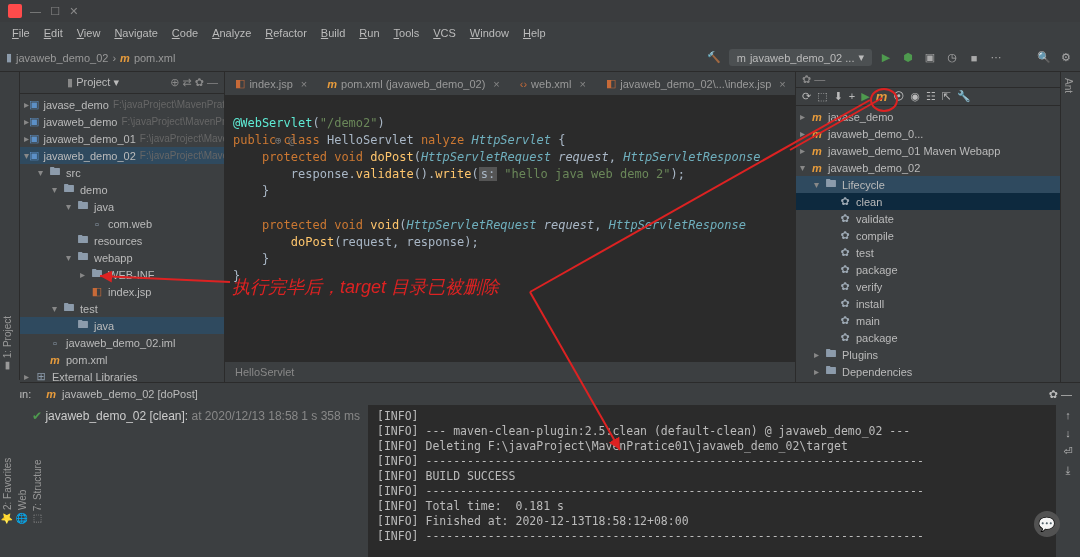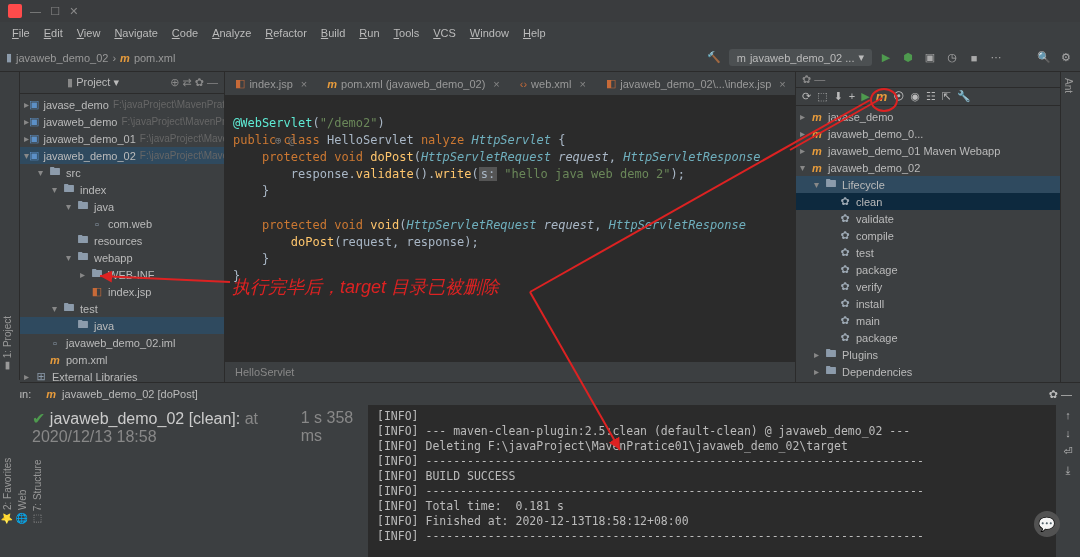--- a/index.html
+++ b/index.html
@@ -64,21 +64,21 @@
 .maven-tree .tree-row.sel2 { background: #0d293e; }
 .gear-i { color: #9ca8b3; }
 .run-panel { height: 200px; display: flex; flex-direction: column; border-top: 1px solid #2b2b2b; background: #2b2b2b; }
 .run-header { height: 22px; background: #3c3f41; display: flex; align-items: center; padding: 0 8px; gap: 6px; }
 .run-header .title { color: #bbb; }
 .run-header .mvn { color: #e89c3c; font-style: italic; font-weight: bold; }
 .run-body { flex: 1; display: flex; }
 .run-left-tools { width: 24px; background: #3c3f41; display: flex; flex-direction: column; align-items: center; gap: 6px; padding: 4px 0; }
 .run-left-tools div { color: #888; }
 .run-history { width: 345px; background: #3c3f41; padding: 4px 8px; border-right: 1px solid #2b2b2b; }
-.run-history .item { color: #888; font-size: 16px; display: flex; justify-content: space-between; }
+.run-history .item { color: #888; font-size: 12px; display: flex; justify-content: space-between; }
 .run-history .item .name { color: #ccc; }
 .console { flex: 1; padding: 4px 8px; font-family: Consolas, monospace; font-size: 11.5px; line-height: 15px; color: #bbb; background: #2b2b2b; white-space: pre; overflow: hidden; position: relative; }
 .run-right-tools { width: 24px; background: #3c3f41; display: flex; flex-direction: column; align-items: center; gap: 6px; padding: 4px 0; }
 .annotation-text { position: absolute; color: #d22; font-size: 18px; font-weight: 500; z-index: 100; pointer-events: none; font-style: italic; }
 .arrow-line { position: absolute; pointer-events: none; z-index: 99; }
 .watermark { position: absolute; right: 20px; bottom: 20px; color: #e8e8e8; font-size: 22px; font-weight: 500; display: flex; align-items: center; gap: 8px; z-index: 200; opacity: 0.95; }
 .watermark .wx { width: 26px; height: 26px; background: #555; border-radius: 50%; display: flex; align-items: center; justify-content: center; color: #e8e8e8; font-size: 14px; }
 .left-bottom-stripe { position: absolute; left: 0; top: 380px; width: 20px; background: #3c3f41; height: 155px; writing-mode: vertical-lr; padding: 4px 0; }
 .left-bottom-stripe .tab { transform: rotate(180deg); padding: 6px 2px; color: #999; font-size: 10px; }
 </style>
@@ -165,21 +165,21 @@
           <span class="path">F:\javaProject\MavenPra...</span>
         </div>
         <div class="tree-row" style="padding-left: 18px;">
           <span class="arrow">▾</span>
           <span class="icon folder-i">🖿</span>
           <span class="label">src</span>
         </div>
         <div class="tree-row" style="padding-left: 32px;">
           <span class="arrow">▾</span>
           <span class="icon folder-i">🖿</span>
-          <span class="label">index</span>
+          <span class="label">demo</span>
         </div>
         <div class="tree-row" style="padding-left: 46px;">
           <span class="arrow">▾</span>
           <span class="icon folder-i">🖿</span>
           <span class="label">java</span>
         </div>
         <div class="tree-row" style="padding-left: 60px;">
           <span class="arrow"> </span>
           <span class="icon folder-i">▫</span>
           <span class="label">com.web</span>

